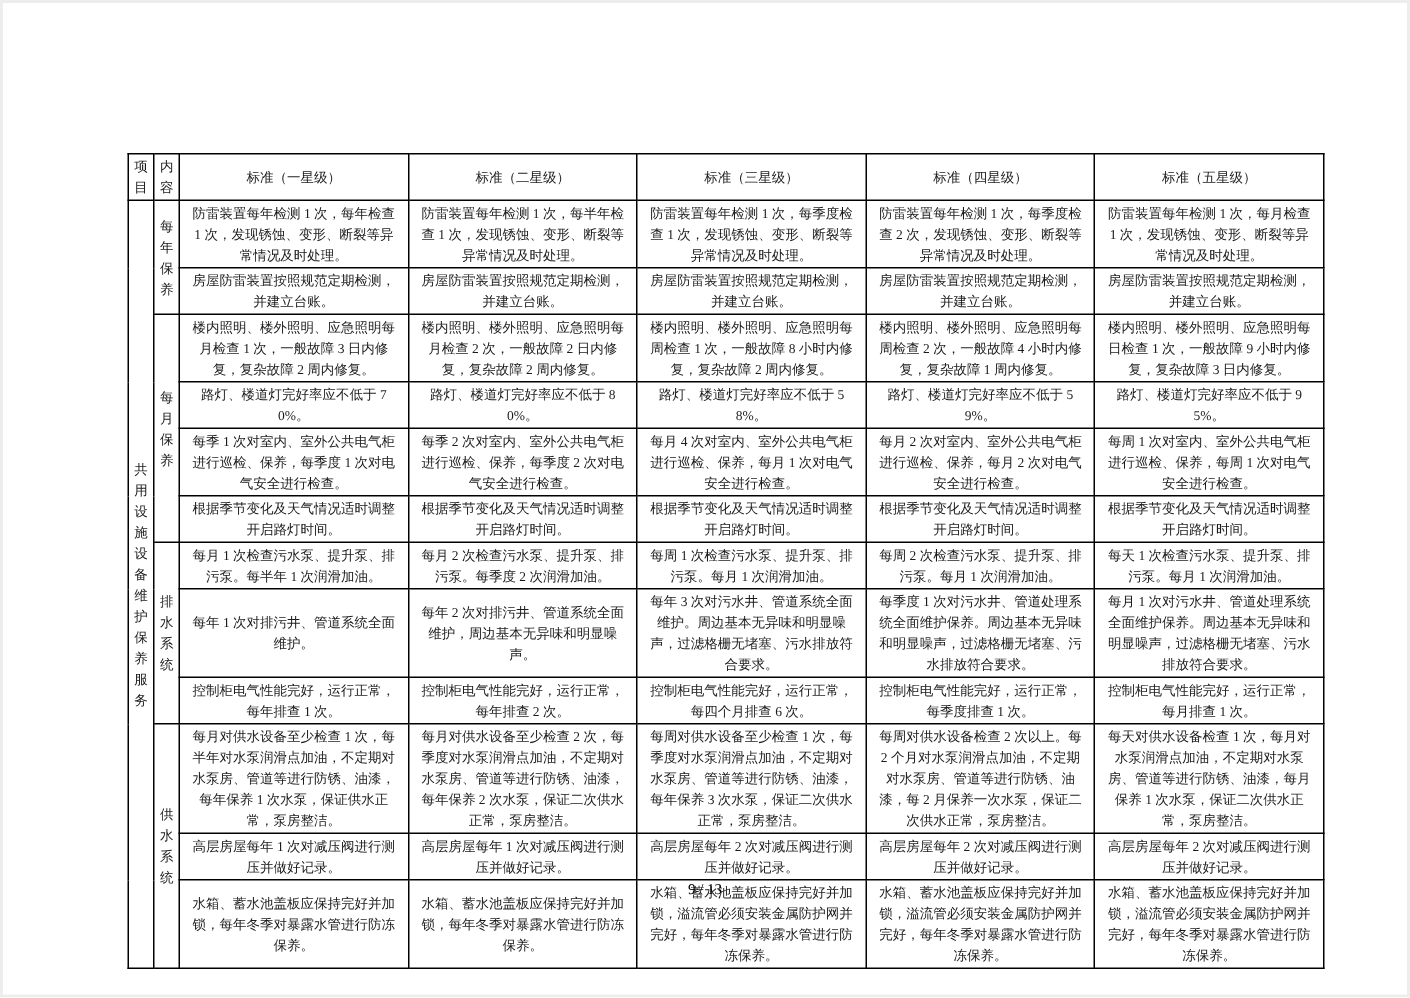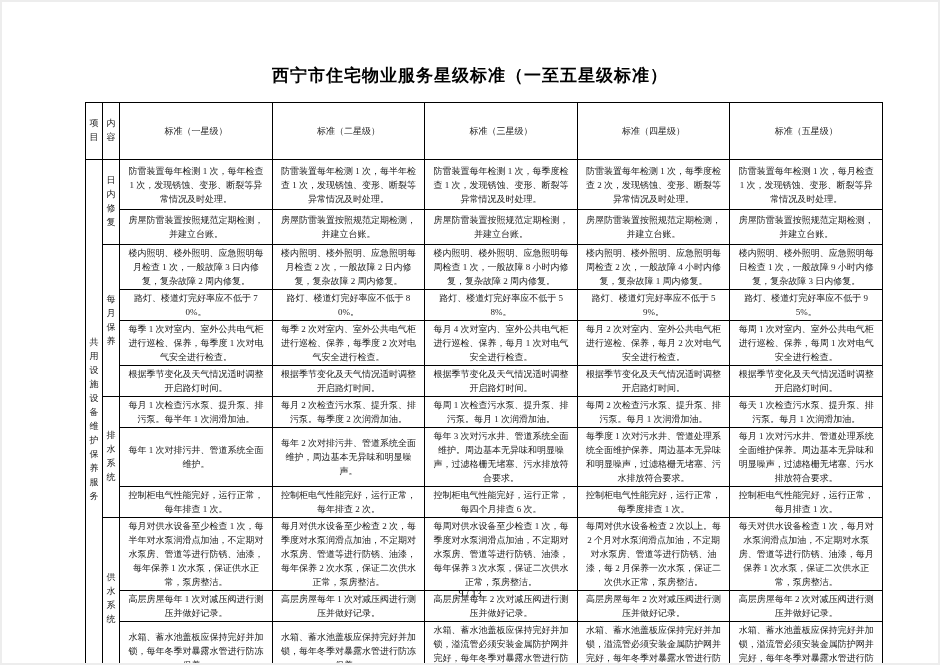--- a/index.html
+++ b/index.html
@@ -18,33 +18,32 @@
   }
   table.std td,table.std th{
     border:1px solid #000;padding:1px 5px;font-weight:normal;
     font-size:9px;line-height:14px;text-align:center;vertical-align:middle;
     word-break:break-all;color:#1a1a1a;
   }
   table.std th{height:26px;}
   col.c-proj{width:17px;}
   col.c-cat{width:17px;}
   col.c-star{width:152px;}
-  .narrow{padding:14px 3px !important;font-family:Liberation Mono, monospace;}
+  .narrow{padding:1px 3px !important;}
   td.project-cell{line-height:24px;letter-spacing:0;}
   td.category-cell{line-height:19px;}
   .page-footer{
     position:absolute;top:586px;left:0;width:100%;text-align:center;
     font-size:10px;font-weight:normal;color:#000;
   }
 </style>
 </head>
 <body>
 
 <div class="sheet">
-  <div class="doc-title">西宁市住宅物业服务星级标准（一至五星级标准）</div>
 
   <table class="std">
     <colgroup>
       <col class="c-proj">
         <col class="c-cat">
       <col class="c-star">
         <col class="c-star">
         <col class="c-star">
         <col class="c-star">
         <col class="c-star">
@@ -56,21 +55,21 @@
         <th>标准（一星级）</th>
         <th>标准（二星级）</th>
         <th>标准（三星级）</th>
         <th>标准（四星级）</th>
         <th>标准（五星级）</th>
       </tr>
     </thead>
     <tbody id="table-body">
         <tr>
           <td class="narrow project-cell" rowspan="12">共用设施设备维护保养服务</td>
-          <td class="narrow category-cell" rowspan="2">日内修复</td>
+          <td class="narrow category-cell" rowspan="2">每年保养</td>
           <td>防雷装置每年检测 1 次，每年检查 1 次，发现锈蚀、变形、断裂等异常情况及时处理。</td>
           <td>防雷装置每年检测 1 次，每半年检查 1 次，发现锈蚀、变形、断裂等异常情况及时处理。</td>
           <td>防雷装置每年检测 1 次，每季度检查 1 次，发现锈蚀、变形、断裂等异常情况及时处理。</td>
           <td>防雷装置每年检测 1 次，每季度检查 2 次，发现锈蚀、变形、断裂等异常情况及时处理。</td>
           <td>防雷装置每年检测 1 次，每月检查 1 次，发现锈蚀、变形、断裂等异常情况及时处理。</td>
         </tr>
         <tr>
           <td>房屋防雷装置按照规范定期检测，并建立台账。</td>
           <td>房屋防雷装置按照规范定期检测，并建立台账。</td>
           <td>房屋防雷装置按照规范定期检测，并建立台账。</td>

